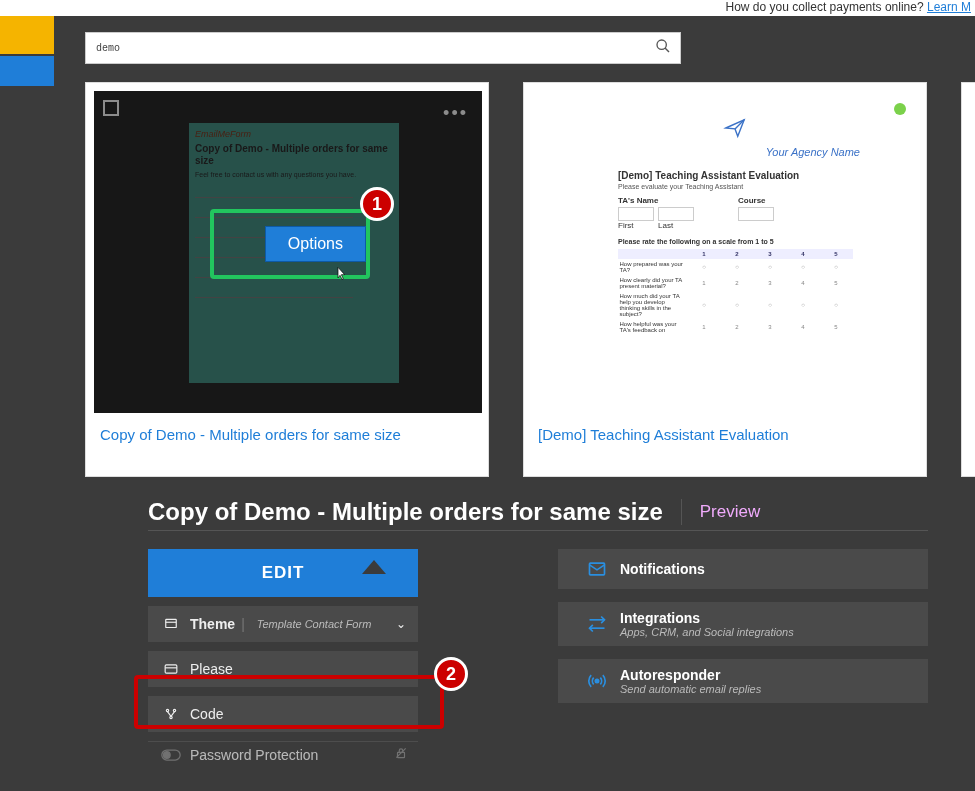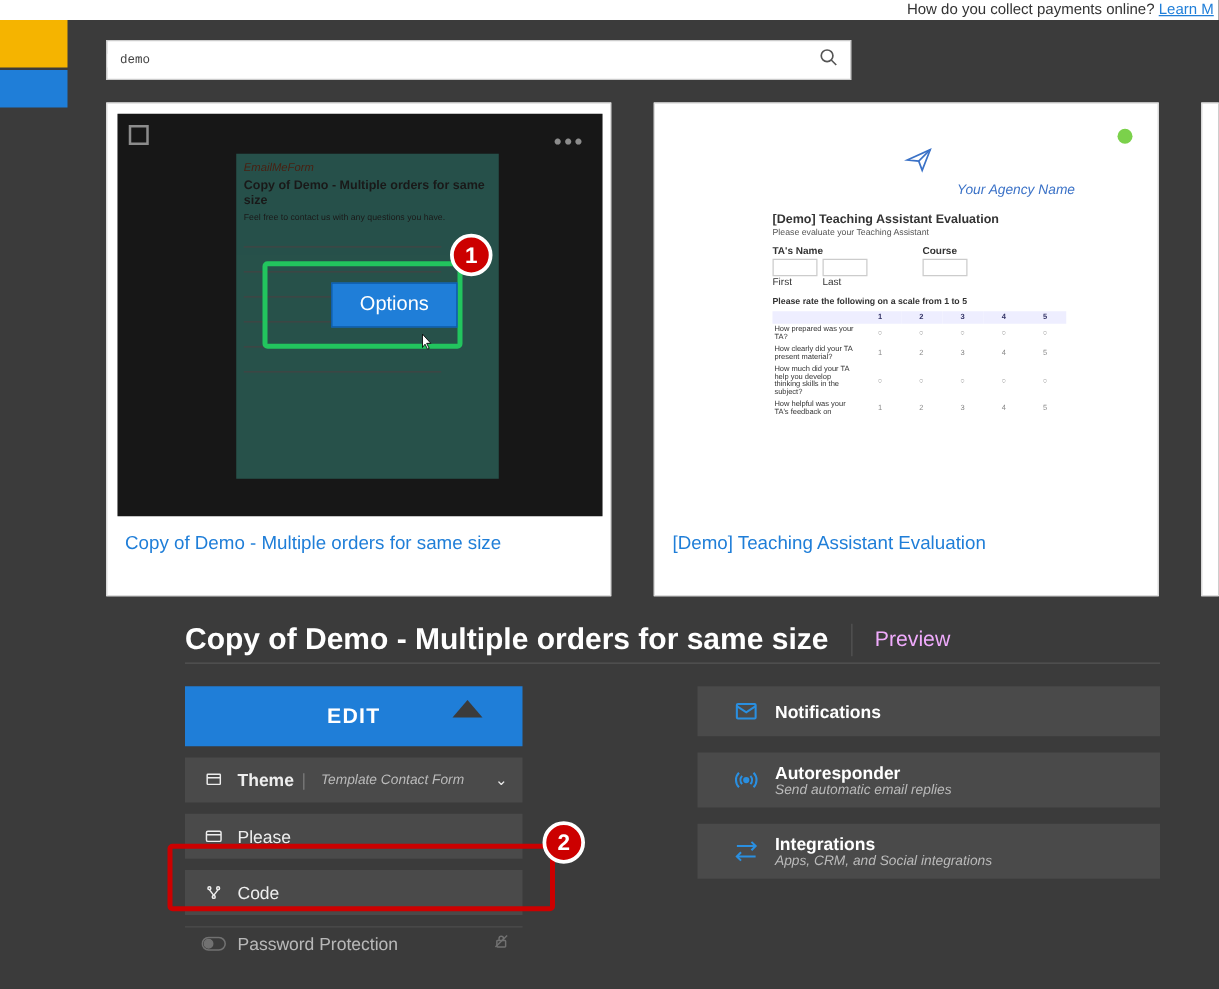--- a/index.html
+++ b/index.html
@@ -269,38 +269,38 @@
               <polyline points="3 7 12 13 21 7"></polyline>
             </svg>
           </span>
         <div class="txt">
             <strong>Notifications</strong>
           </div>
       </div>
       <div class="ritem">
         <span class="ic">
             <svg width="20" height="20" viewBox="0 0 24 24" fill="none" stroke="#2a8fe0" stroke-width="2">
-              <circle cx="12" cy="12" r="2" fill="#2a8fe0"></circle>
-              <path d="M5 5 a10 10 0 0 0 0 14 M19 5 a10 10 0 0 1 0 14 M8 8 a6 6 0 0 0 0 8 M16 8 a6 6 0 0 1 0 8"></path>
-            </svg>
-          </span>
-        <div class="txt">
-            <strong>Autoresponder</strong>
-            <span>Send automatic email replies</span>
-          </div>
-      </div>
-      <div class="ritem">
-        <span class="ic">
-            <svg width="20" height="20" viewBox="0 0 24 24" fill="none" stroke="#2a8fe0" stroke-width="2">
               <polyline points="17 3 21 7 17 11"></polyline>
               <line x1="3" y1="7" x2="21" y2="7"></line>
               <polyline points="7 21 3 17 7 13"></polyline>
               <line x1="21" y1="17" x2="3" y2="17"></line>
             </svg>
           </span>
         <div class="txt">
             <strong>Integrations</strong>
             <span>Apps, CRM, and Social integrations</span>
           </div>
       </div>
+      <div class="ritem">
+        <span class="ic">
+            <svg width="20" height="20" viewBox="0 0 24 24" fill="none" stroke="#2a8fe0" stroke-width="2">
+              <circle cx="12" cy="12" r="2" fill="#2a8fe0"></circle>
+              <path d="M5 5 a10 10 0 0 0 0 14 M19 5 a10 10 0 0 1 0 14 M8 8 a6 6 0 0 0 0 8 M16 8 a6 6 0 0 1 0 8"></path>
+            </svg>
+          </span>
+        <div class="txt">
+            <strong>Autoresponder</strong>
+            <span>Send automatic email replies</span>
+          </div>
+      </div>
     </div>
   </div>
 </div>
 
 </body></html>

